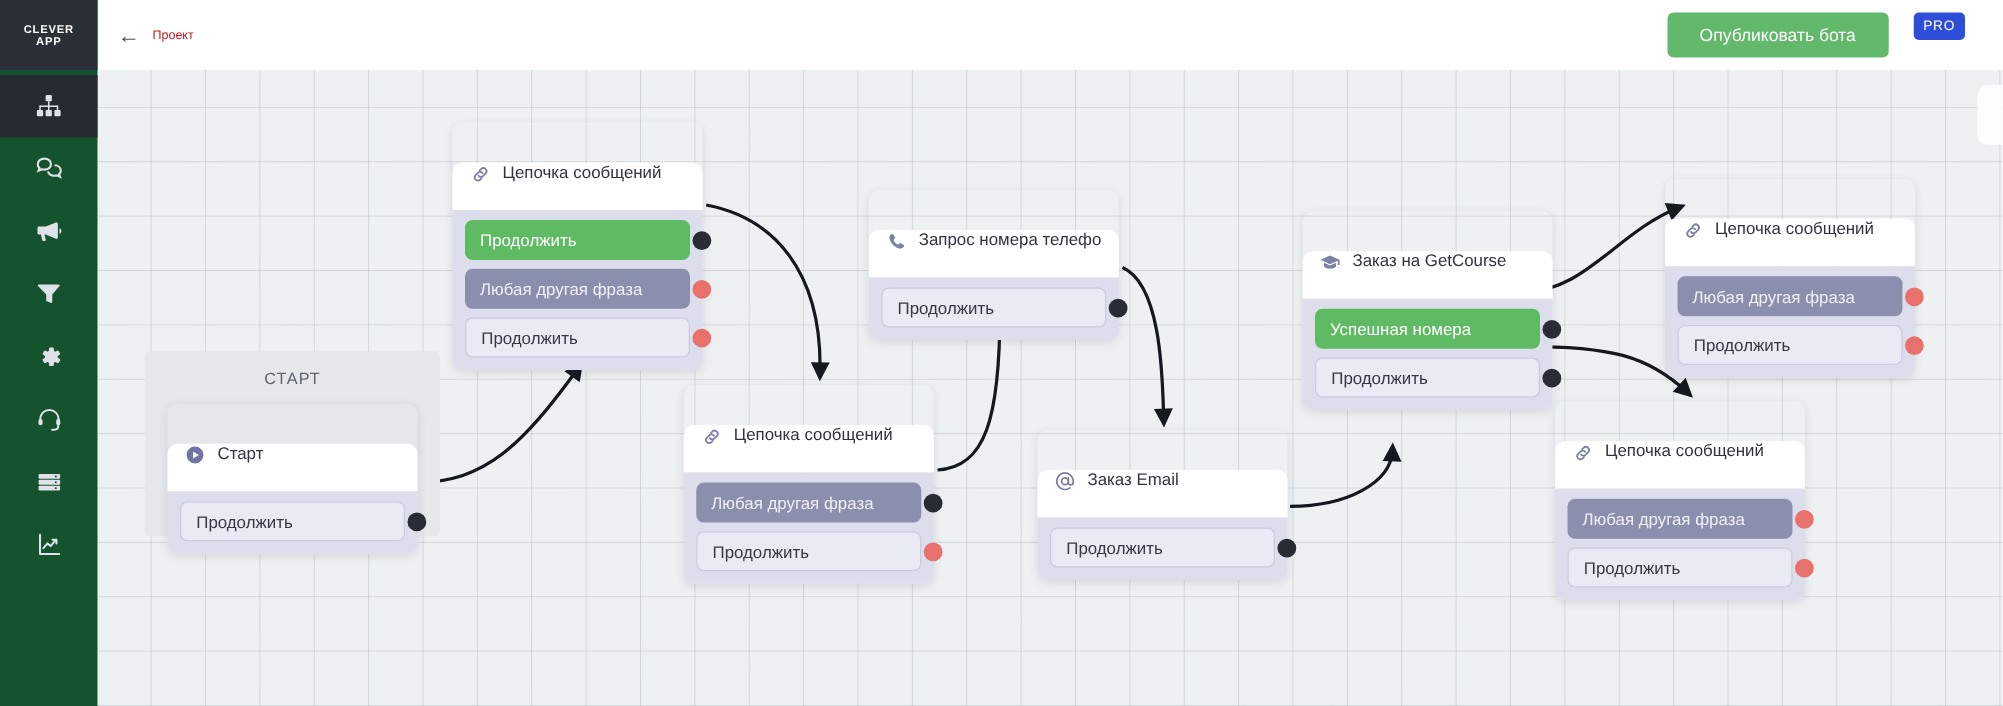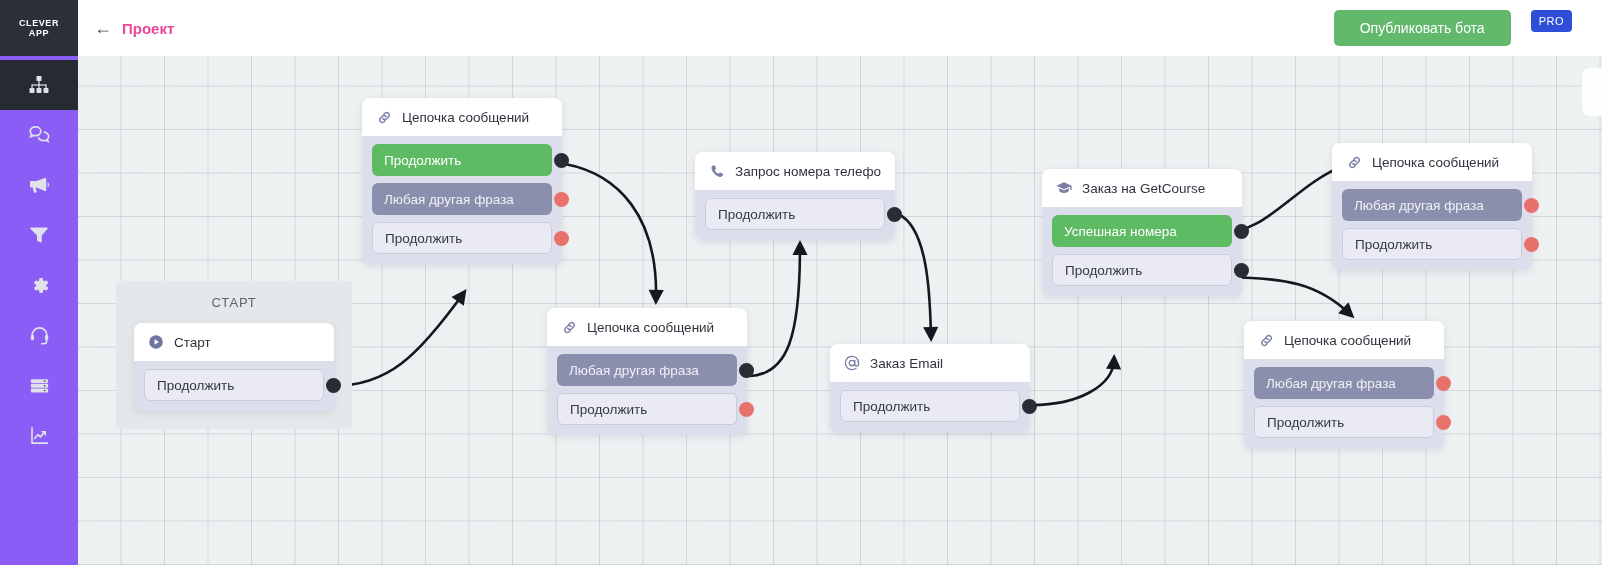--- a/index.html
+++ b/index.html
@@ -7,21 +7,21 @@
     width: 1602px; height: 565px;
     overflow: hidden;
     font-family: "Liberation Sans", "DejaVu Sans", sans-serif;
     background: #ffffff;
   }
 
   
   #rail {
     position: absolute; left: 0; top: 0;
     width: 78px; height: 565px;
-    background: #8b5cf6;
+    background: #14532d;
     z-index: 40;
   }
   #rail-logo {
     height: 56px;
     display: flex; align-items: center; justify-content: center;
     background: #2b2f38;
   }
   #rail-logo .l1, #rail-logo .l2 {
     display: block; text-align: center;
     color: #ffffff; font-weight: bold;
@@ -43,21 +43,21 @@
     background: #ffffff;
     display: flex; align-items: center;
     z-index: 30;
   }
   #back-arrow {
     margin-left: 16px; margin-right: 10px;
     color: #4a4f5c; font-size: 18px; line-height: 1;
     cursor: pointer; user-select: none;
   }
   #proj-title {
-    font-size: 15px; color: #ec4899; font-weight: bold;
+    font-size: 10px; color: #b91c1c;
   }
   #topbar-right {
     margin-left: auto; display: flex; align-items: flex-start;
     padding-right: 30px;
   }
   #publish-btn {
     background: #62b96b; color: #ffffff;
     border: none; border-radius: 5px;
     padding: 0 26px; height: 36px;
     font-size: 14px; cursor: pointer;
@@ -115,23 +115,24 @@
   .node {
     position: absolute;
     border-radius: 8px;
     z-index: 10;
     box-shadow: 0 2px 7px rgba(60,70,90,0.13);
   }
   .node-head {
     background: #ffffff;
     border-radius: 8px 8px 0 0;
     height: 38px;
-    display: flex; align-items: center;
+    display: flex; 
     padding: 0 13px;
     overflow: hidden;
+    margin-top: 32px;
   }
   .node-head .hicon {
     width: 18px; height: 18px;
     margin-right: 9px;
     display: flex; align-items: center; justify-content: center;
     flex: 0 0 auto;
   }
   .node-title {
     font-size: 13.5px; color: #2f333d;
     white-space: nowrap; overflow: hidden;

